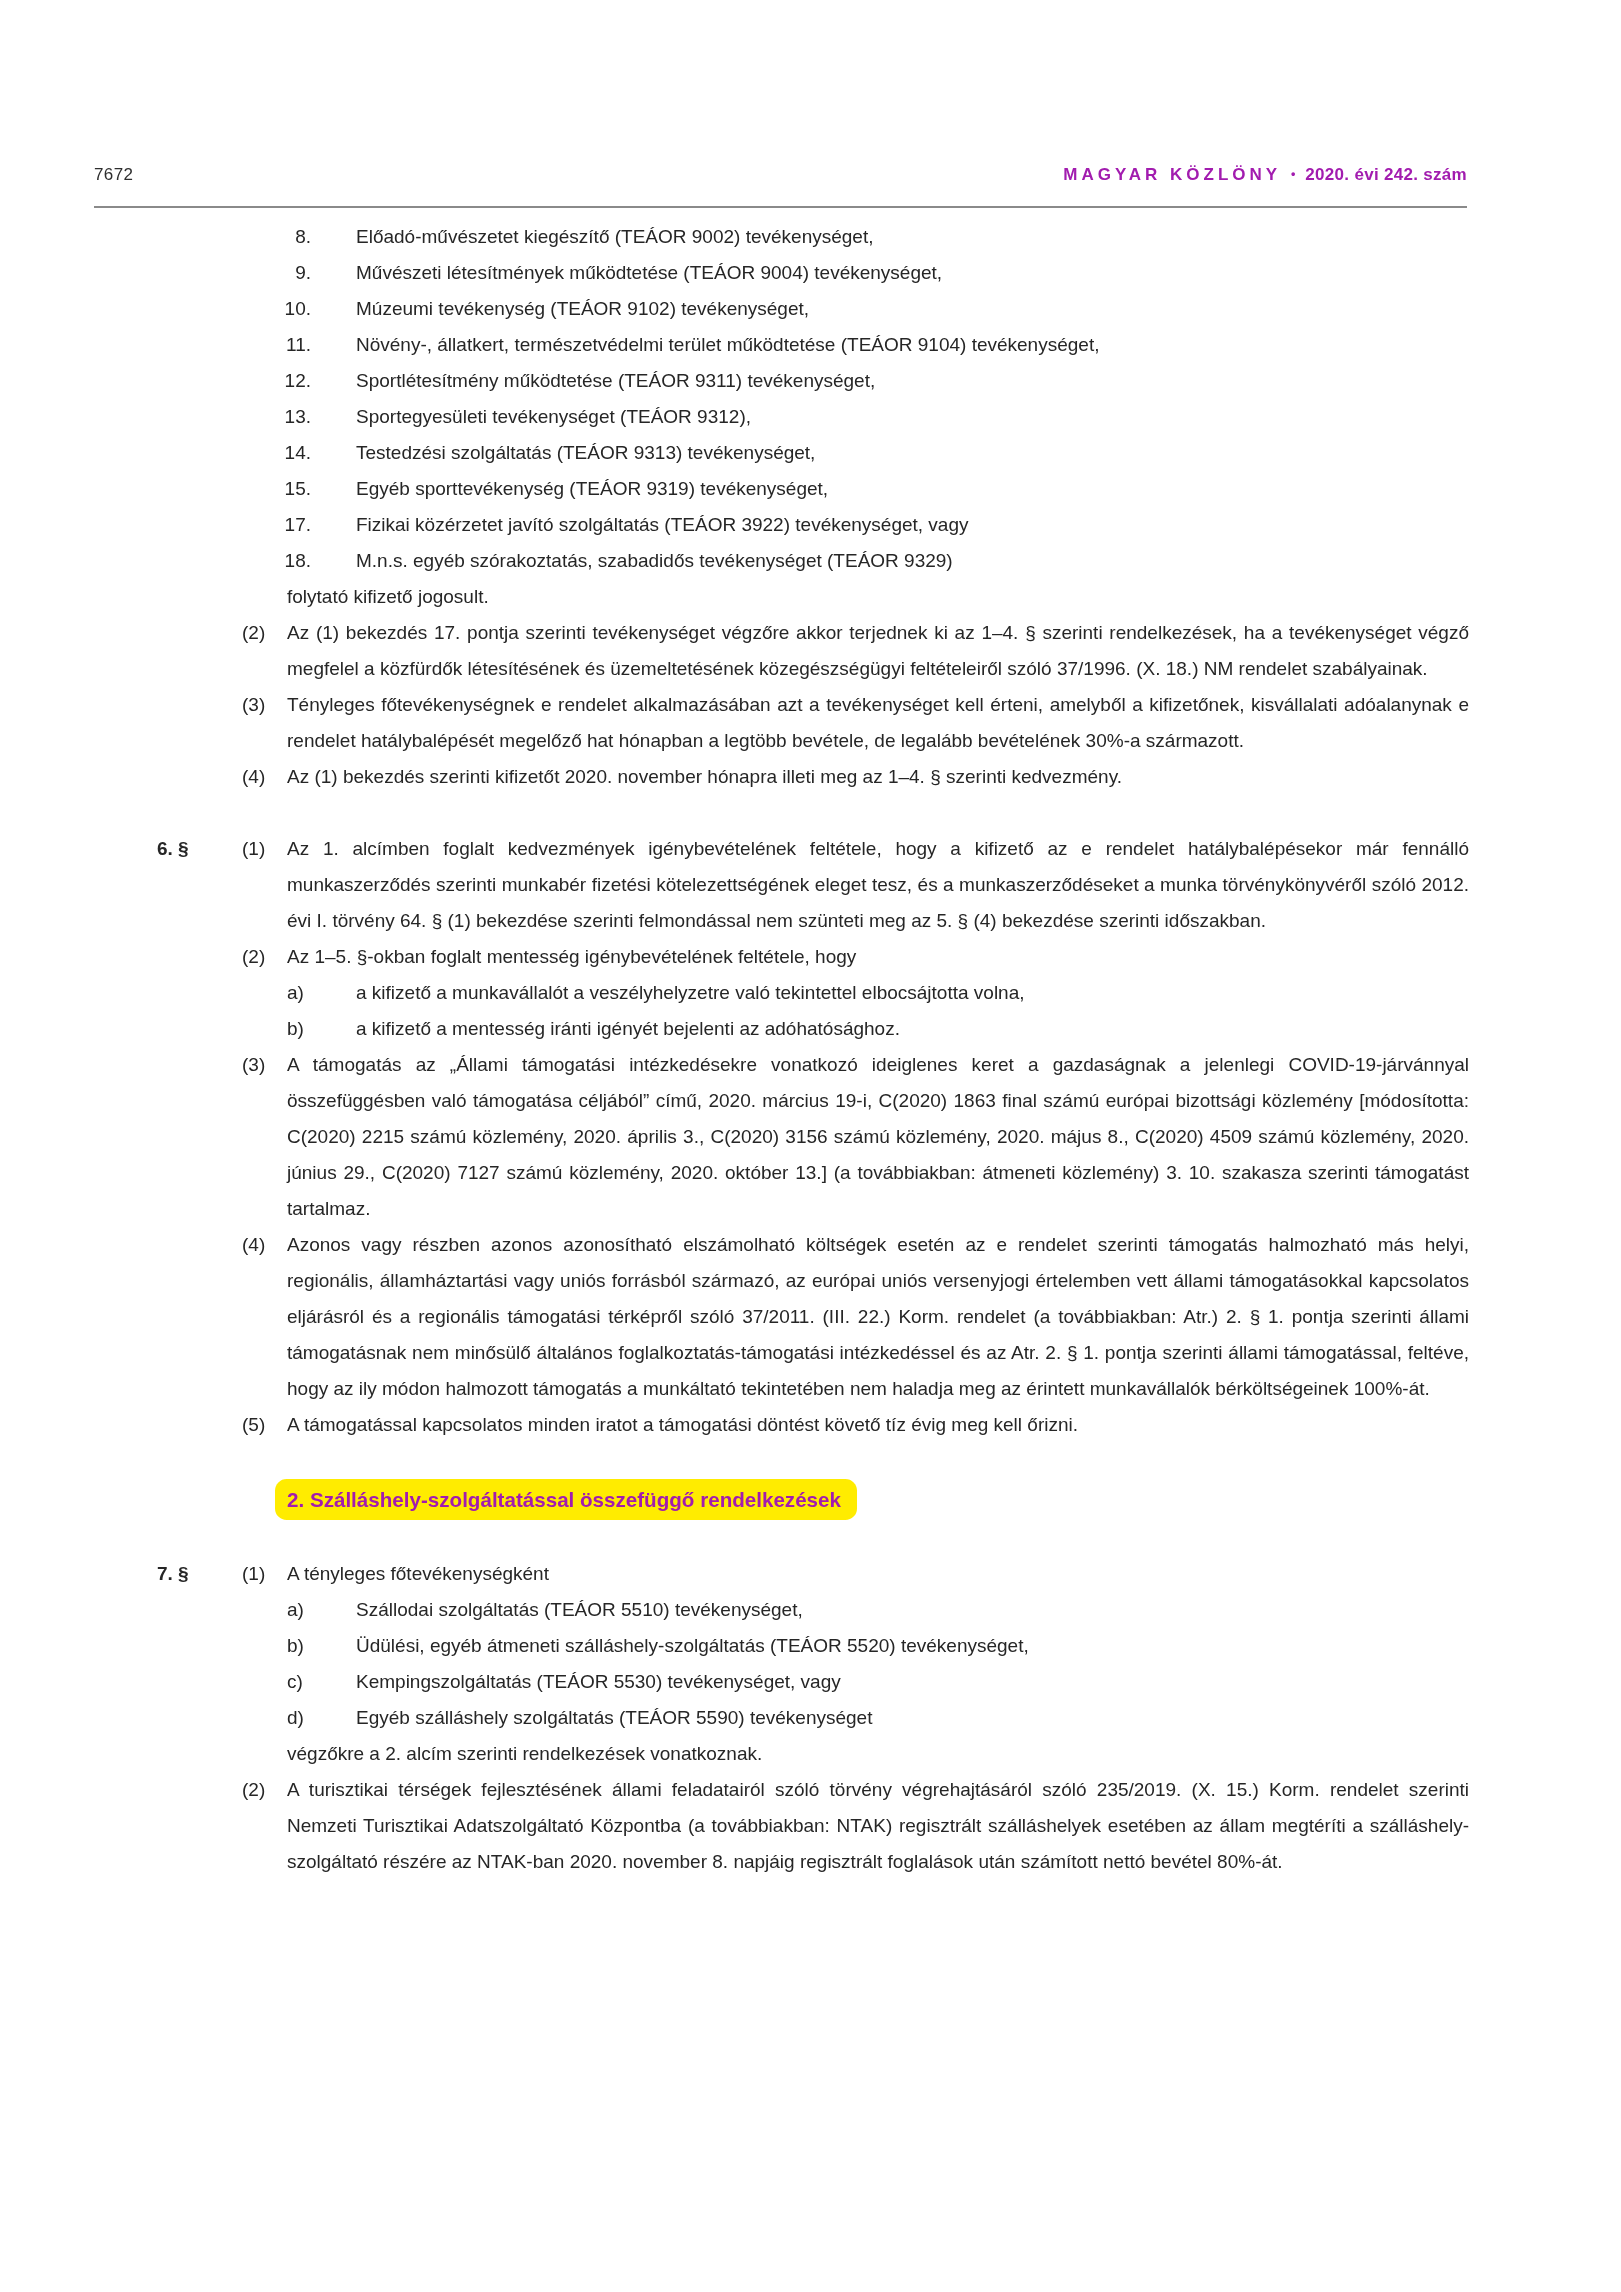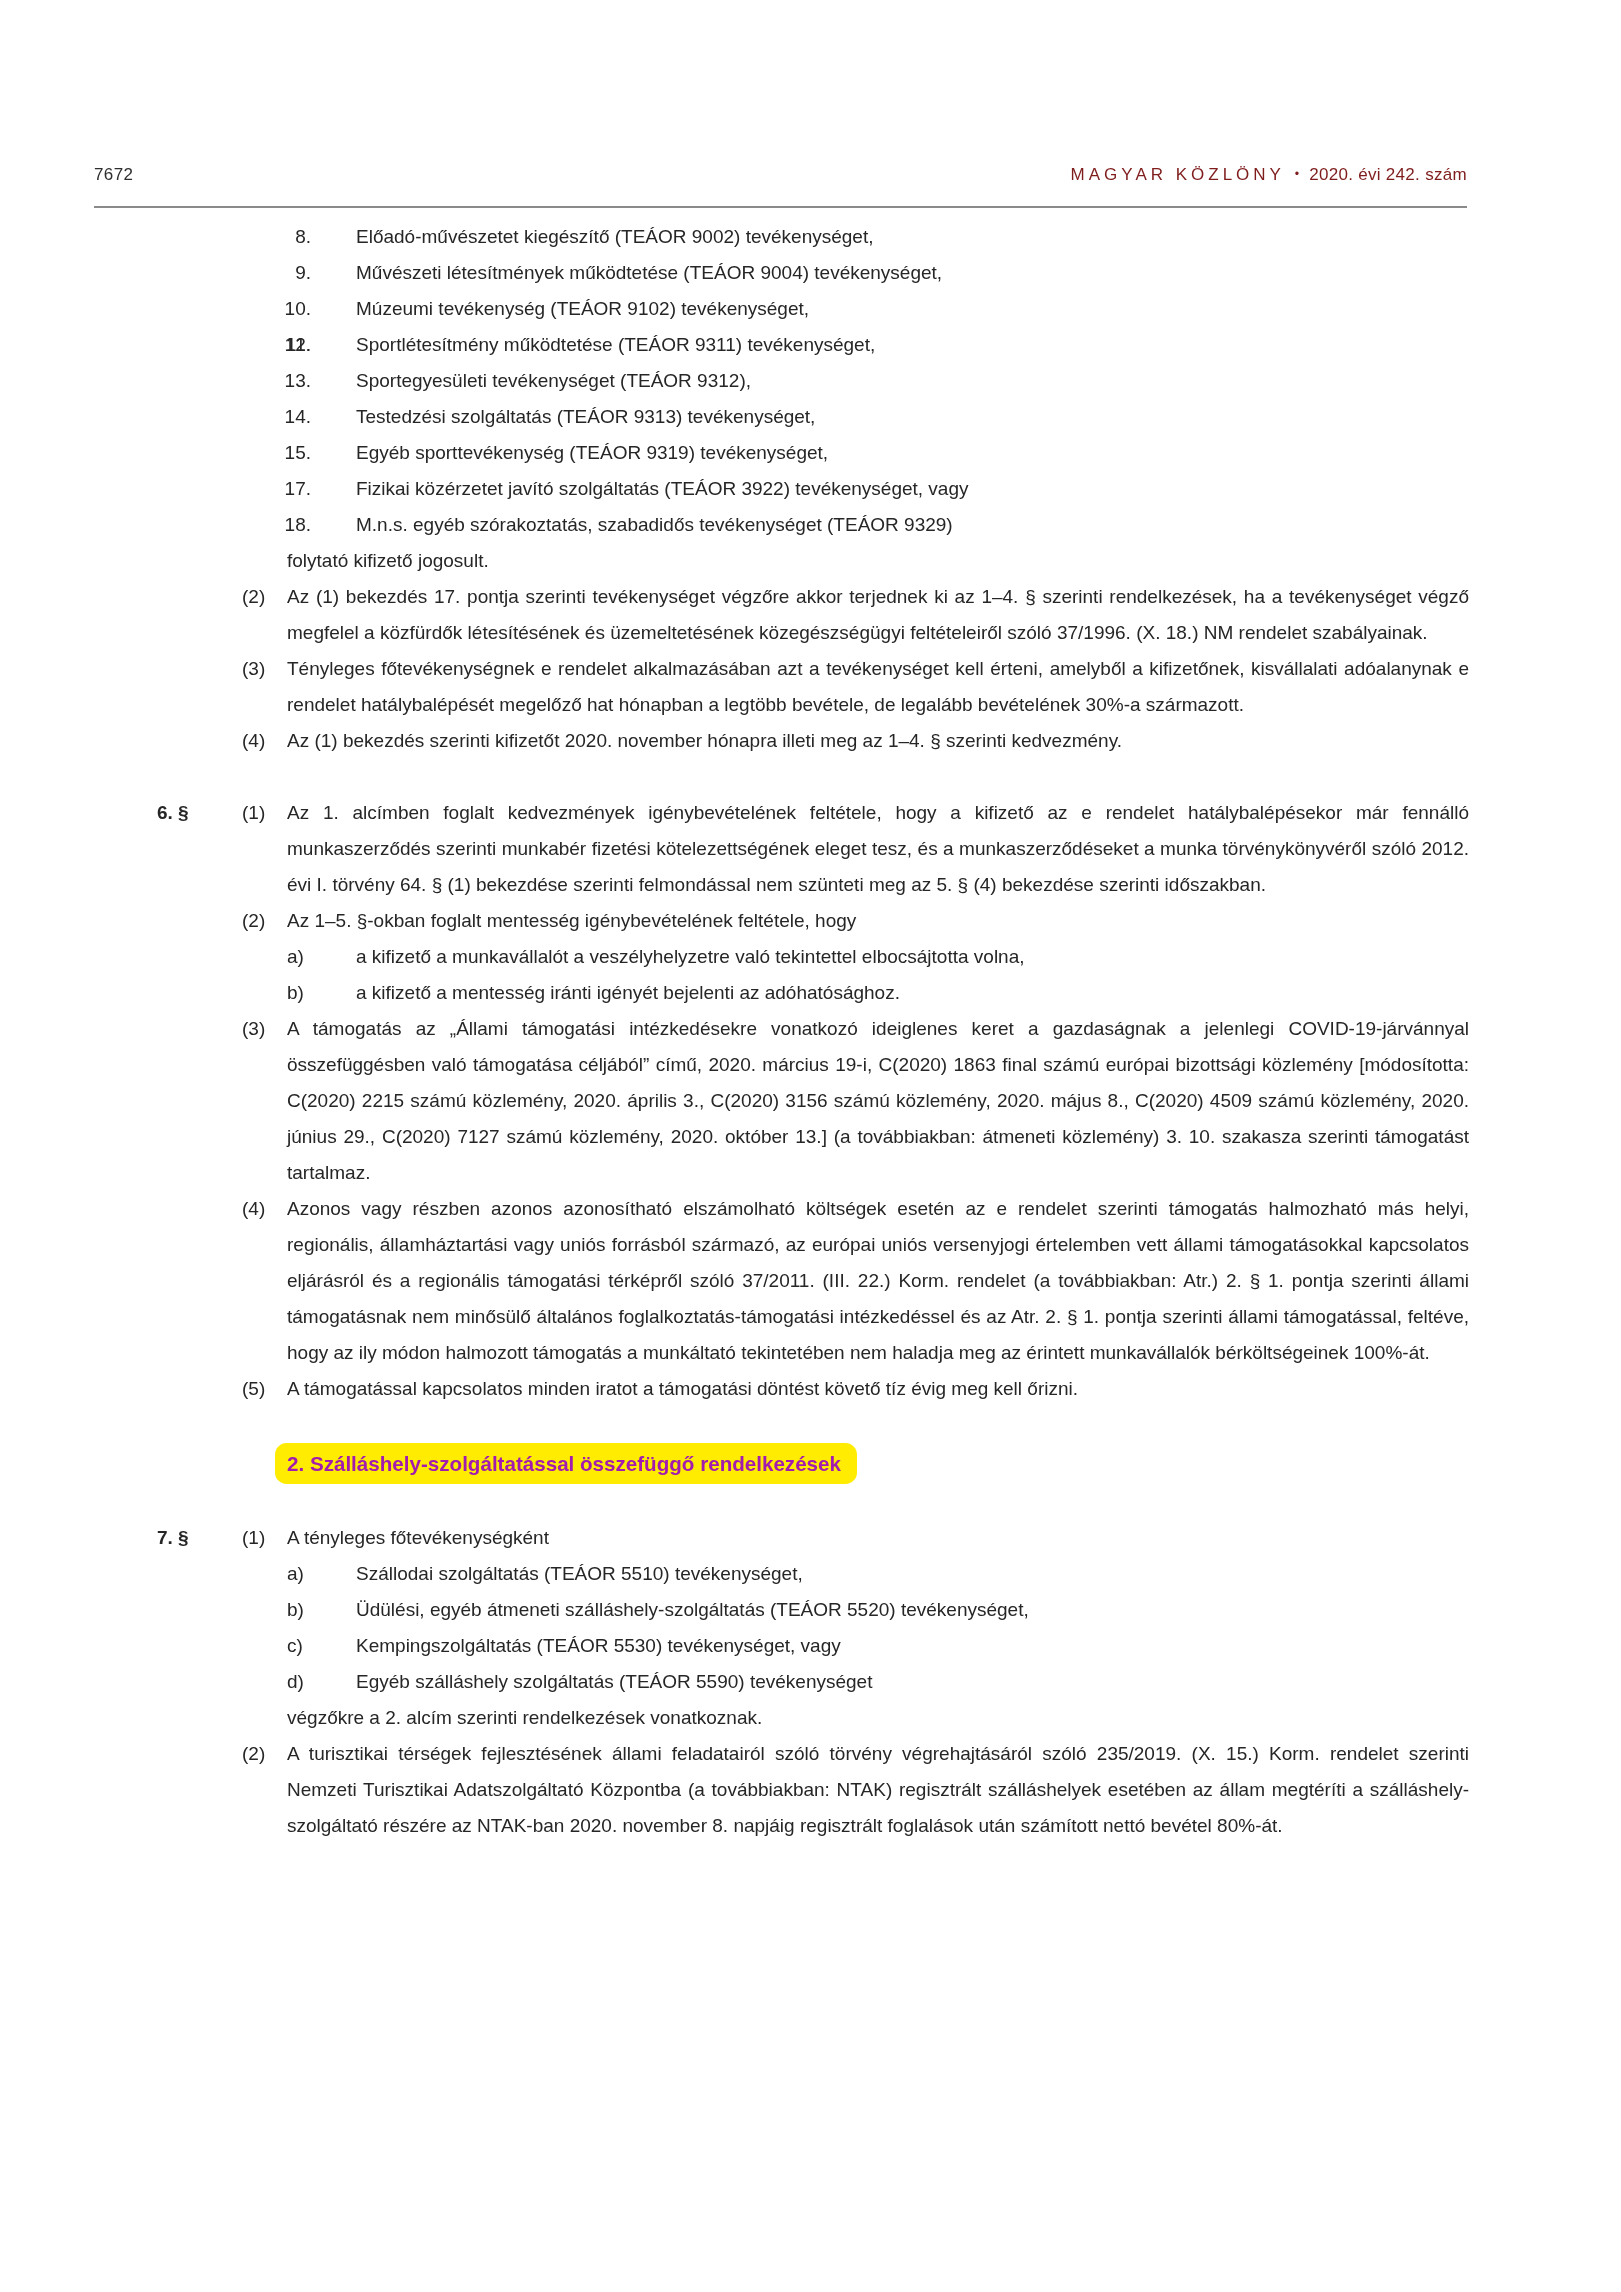--- a/index.html
+++ b/index.html
@@ -10,21 +10,21 @@
     font-family:"Liberation Sans", sans-serif;
     color:#262626;
     overflow:hidden;
   }
   
   .hdr {
     position:absolute; top:165px; left:94px; width:1373px;
     display:flex; justify-content:space-between; align-items:flex-end;
   }
   .pgnum { font-size:17px; font-weight:500; letter-spacing:0.4px; color:#2e2e2e; }
-  .jright { font-size:17px; font-weight:400; color:#7f1d1d; white-space:nowrap; }
+  .jright { font-size:17px; font-weight:700; color:#a21caf; white-space:nowrap; }
   .jname  { letter-spacing:4px; }
   .jsep   { margin:0 9.9px; font-size:12.5px; position:relative; top:-1.8px; }
   .jissue { letter-spacing:0.3px; }
   .rule {
     position:absolute; top:206px; left:94px; width:1373px; height:1.8px;
     background:#8a8a8a;
   }
   
   .content {
     position:absolute; left:157px; top:219px; width:1312px;
@@ -78,21 +78,21 @@
         <div class="tx li"><span class="linum">9.</span><span>Művészeti létesítmények működtetése (TEÁOR 9004) tevékenységet,</span></div>
       </div>
     <div class="row">
         <div></div>
         <div></div>
         <div class="tx li"><span class="linum">10.</span><span>Múzeumi tevékenység (TEÁOR 9102) tevékenységet,</span></div>
       </div>
     <div class="row">
         <div></div>
         <div></div>
-        <div class="tx li"><span class="linum">11.</span></div>
+        <div class="tx li"><span class="linum">11.</span><span>Növény-, állatkert, természetvédelmi terület működtetése (TEÁOR 9104) tevékenységet,</span></div>
       </div>
     <div class="row">
         <div></div>
         <div></div>
         <div class="tx li"><span class="linum">12.</span><span>Sportlétesítmény működtetése (TEÁOR 9311) tevékenységet,</span></div>
       </div>
     <div class="row">
         <div></div>
         <div></div>
         <div class="tx li"><span class="linum">13.</span><span>Sportegyesületi tevékenységet (TEÁOR 9312),</span></div>

